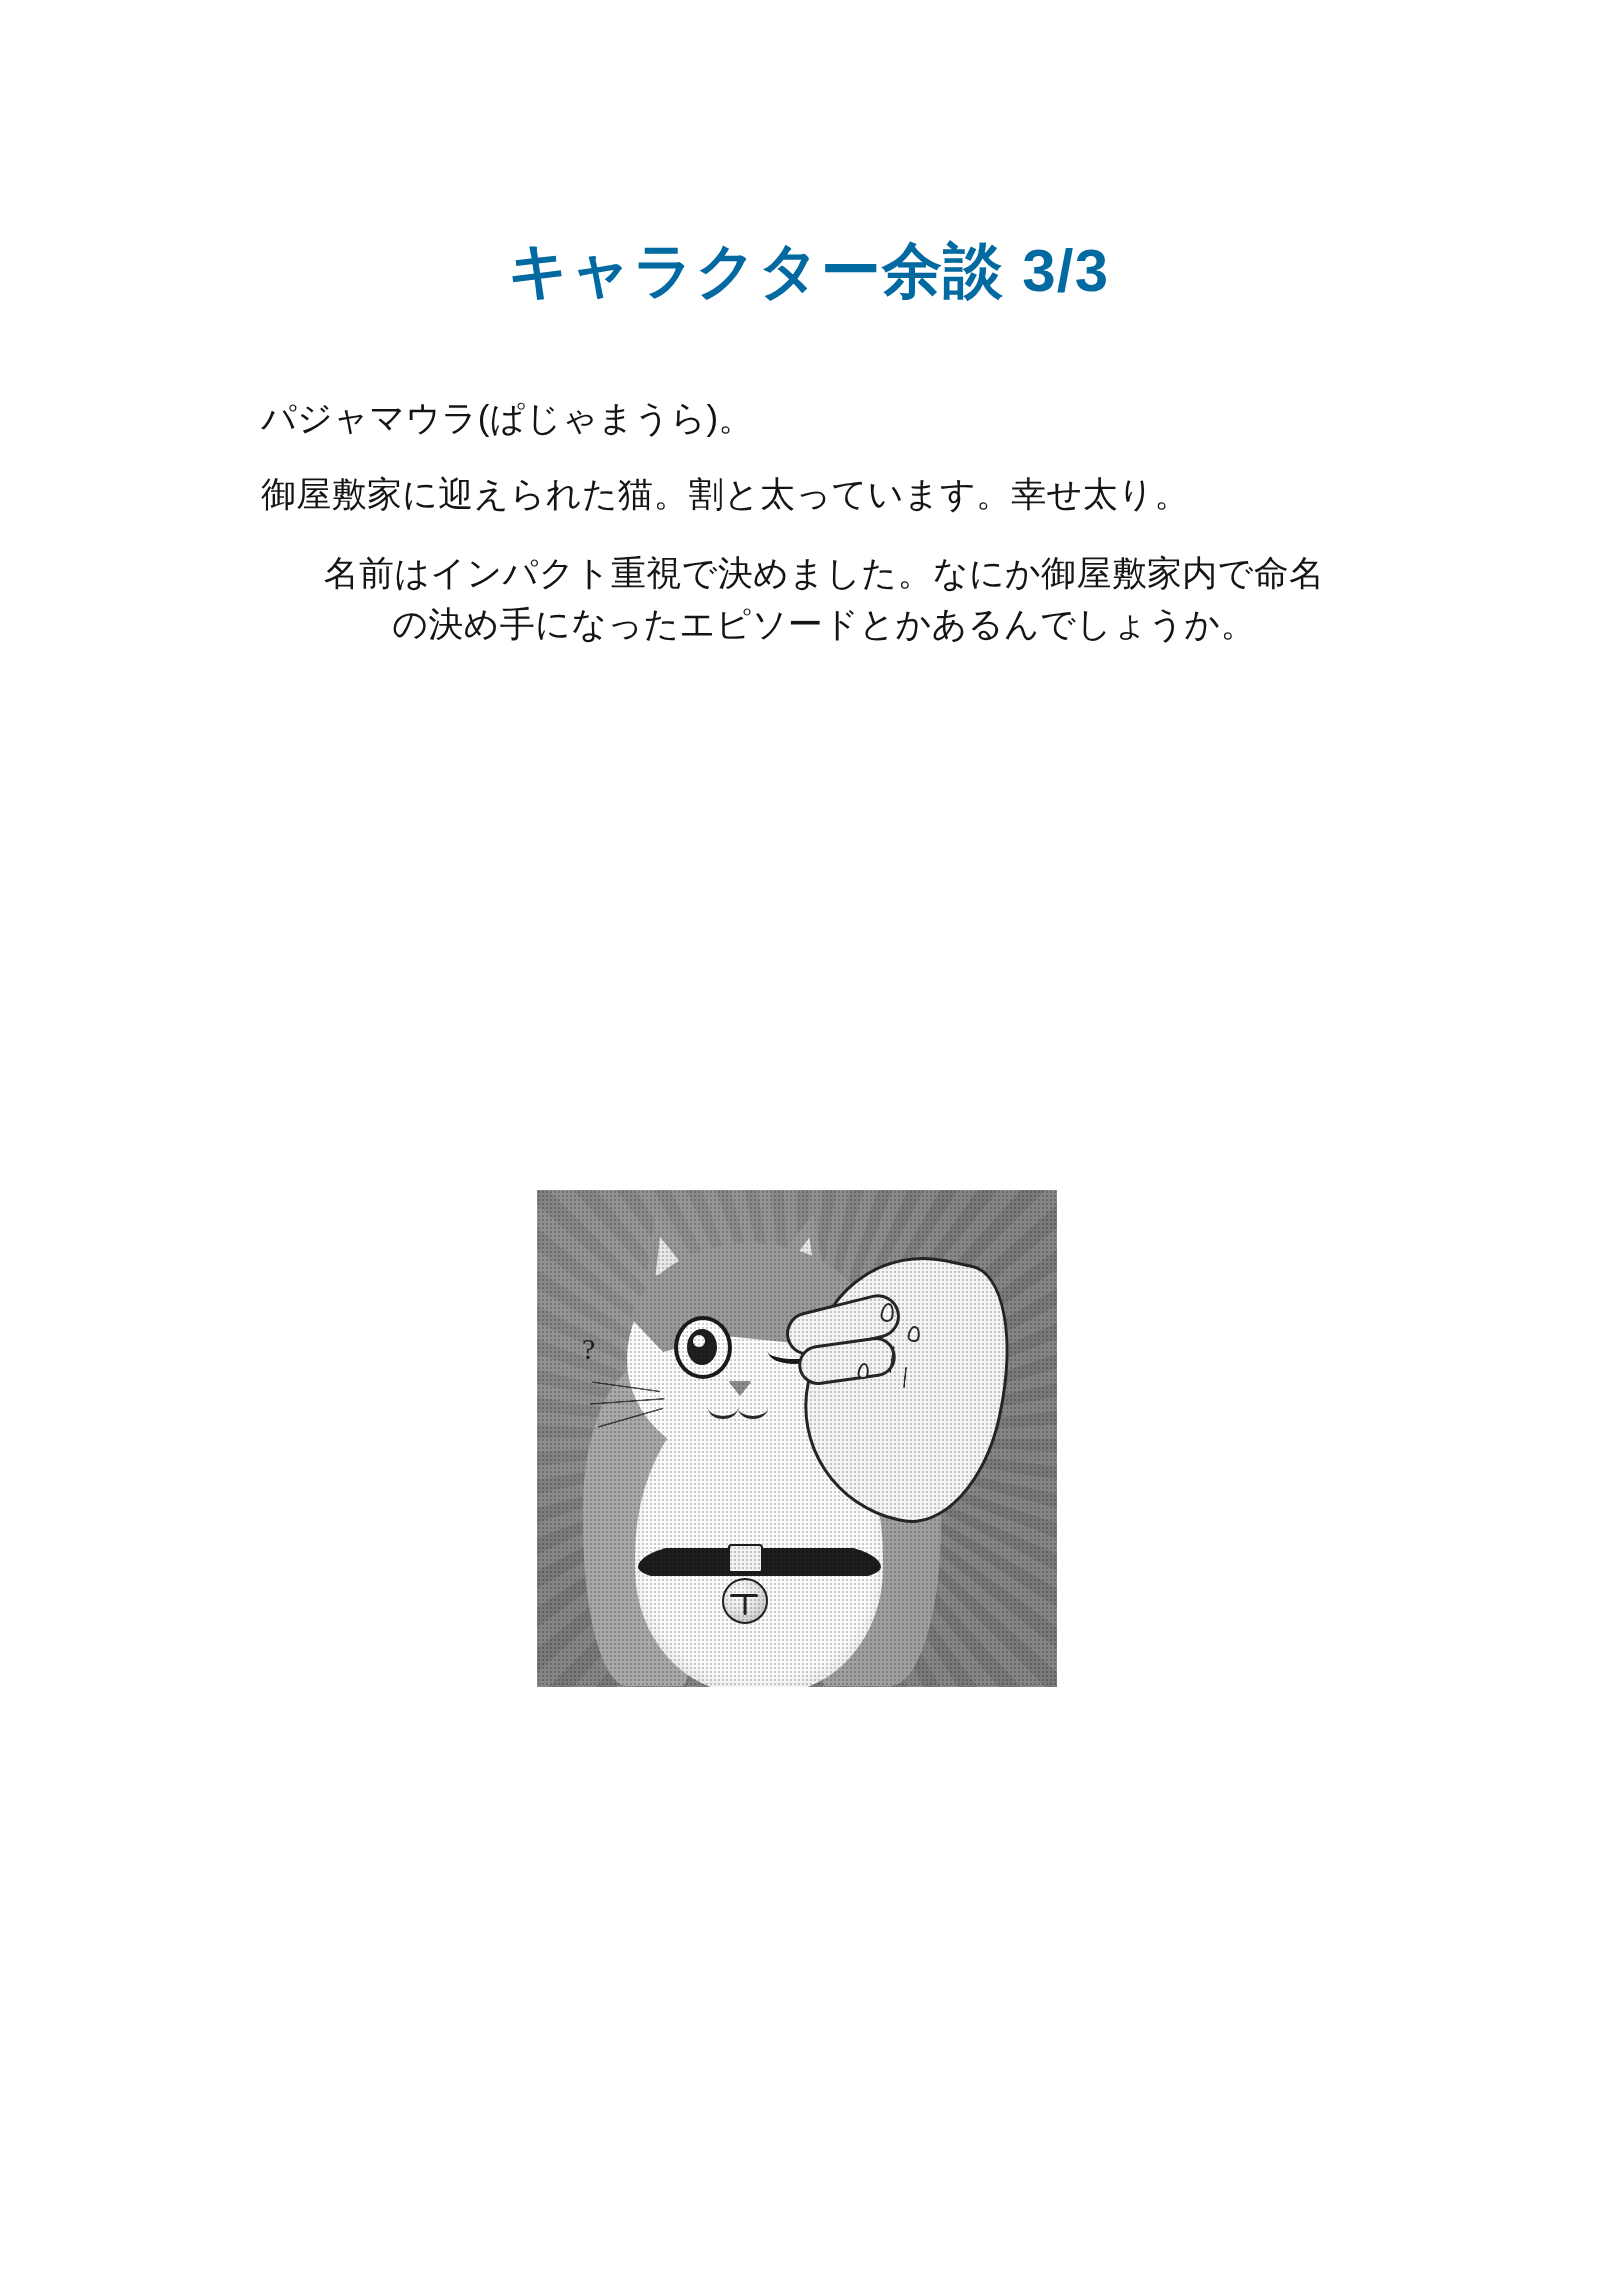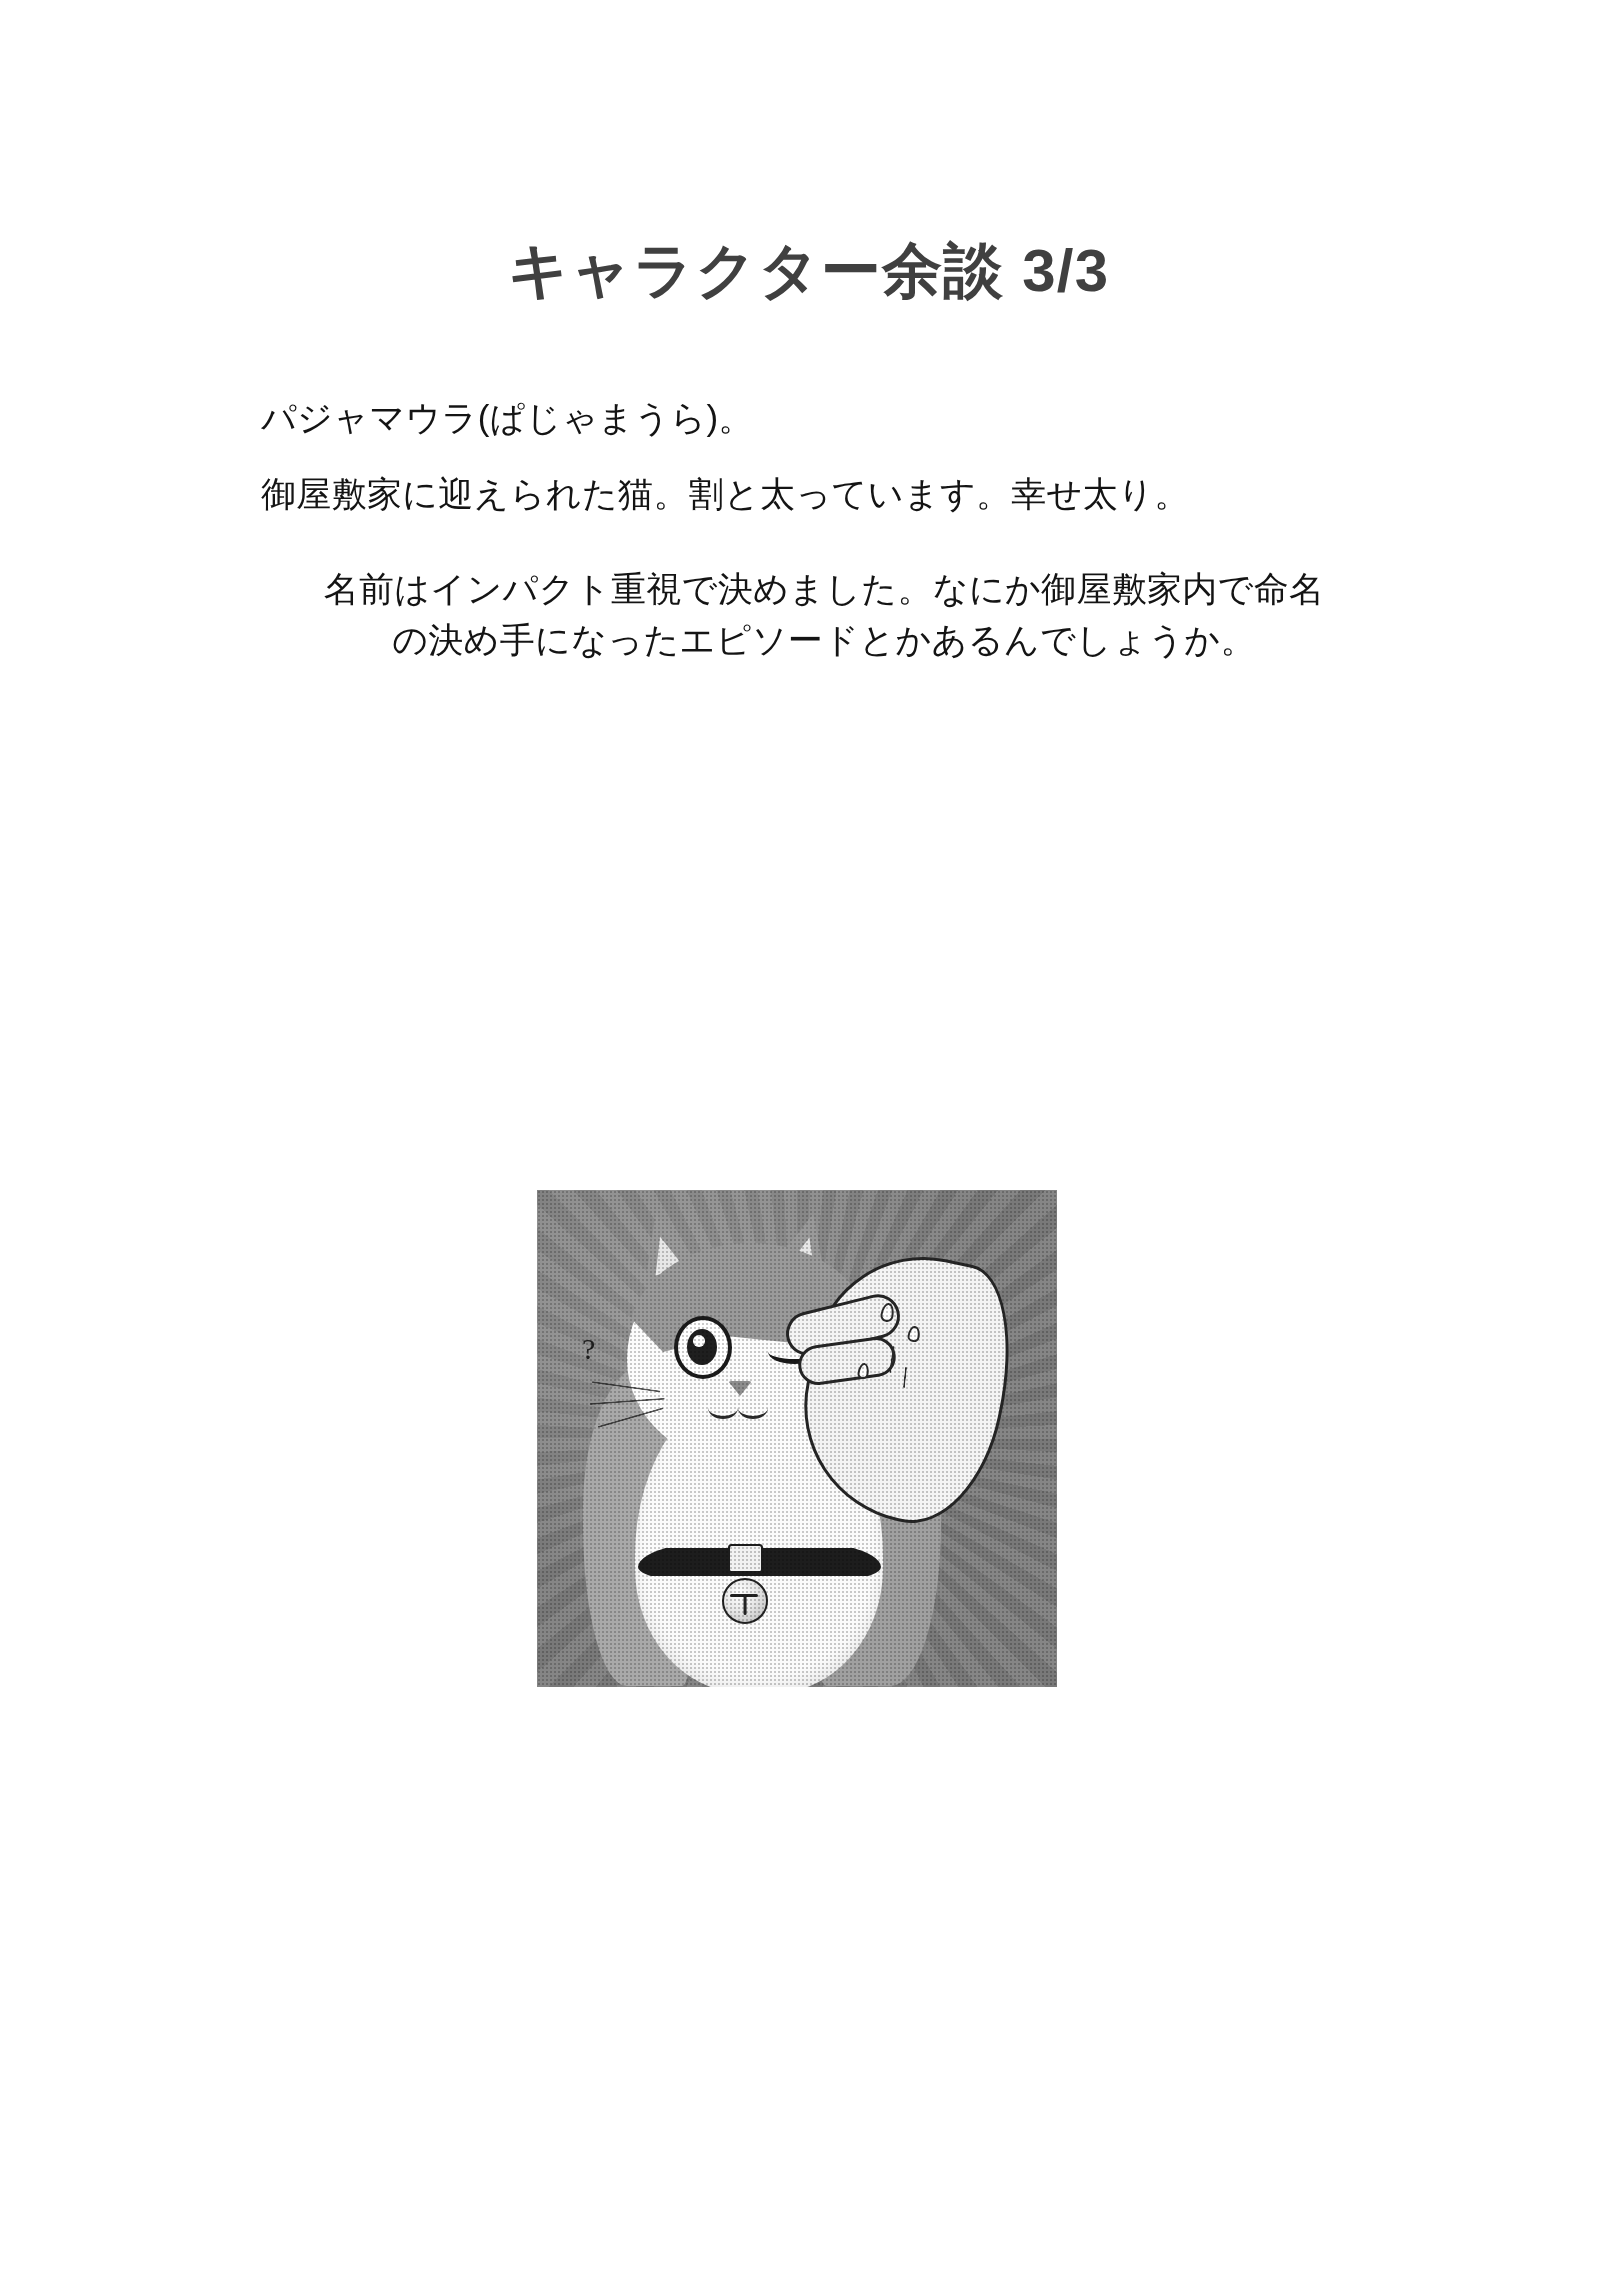--- a/index.html
+++ b/index.html
@@ -24,41 +24,41 @@
 
   .page-title {
     position: absolute;
     top: 231px;
     left: 0;
     width: 1617px;
     text-align: center;
     font-size: 60px;
     font-weight: bold;
     letter-spacing: 1.2px;
-    color: #404040;
+    color: #0369a1;
     white-space: pre;
   }
 
   .body-text {
     position: absolute;
     left: 261px;
     top: 393px;
     width: 1126px;
   }
 
   .para {
     font-size: 35px;
     line-height: 1.42;
     color: #141414;
     margin: 0 0 37px 0;
     white-space: pre-wrap;
     letter-spacing: 0.3px;
   }
   .para.p1 { margin-bottom: 26px; }
-  .para.p2 { margin-bottom: 46px; }
+  .para.p2 { margin-bottom: 30px; }
   .para.p3 { line-height: 1.45; text-align: center; }
 
   
   .illus-wrap {
     position: absolute;
     left: 537px;
     top: 1190px;
     width: 520px;
     height: 497px;
   }

